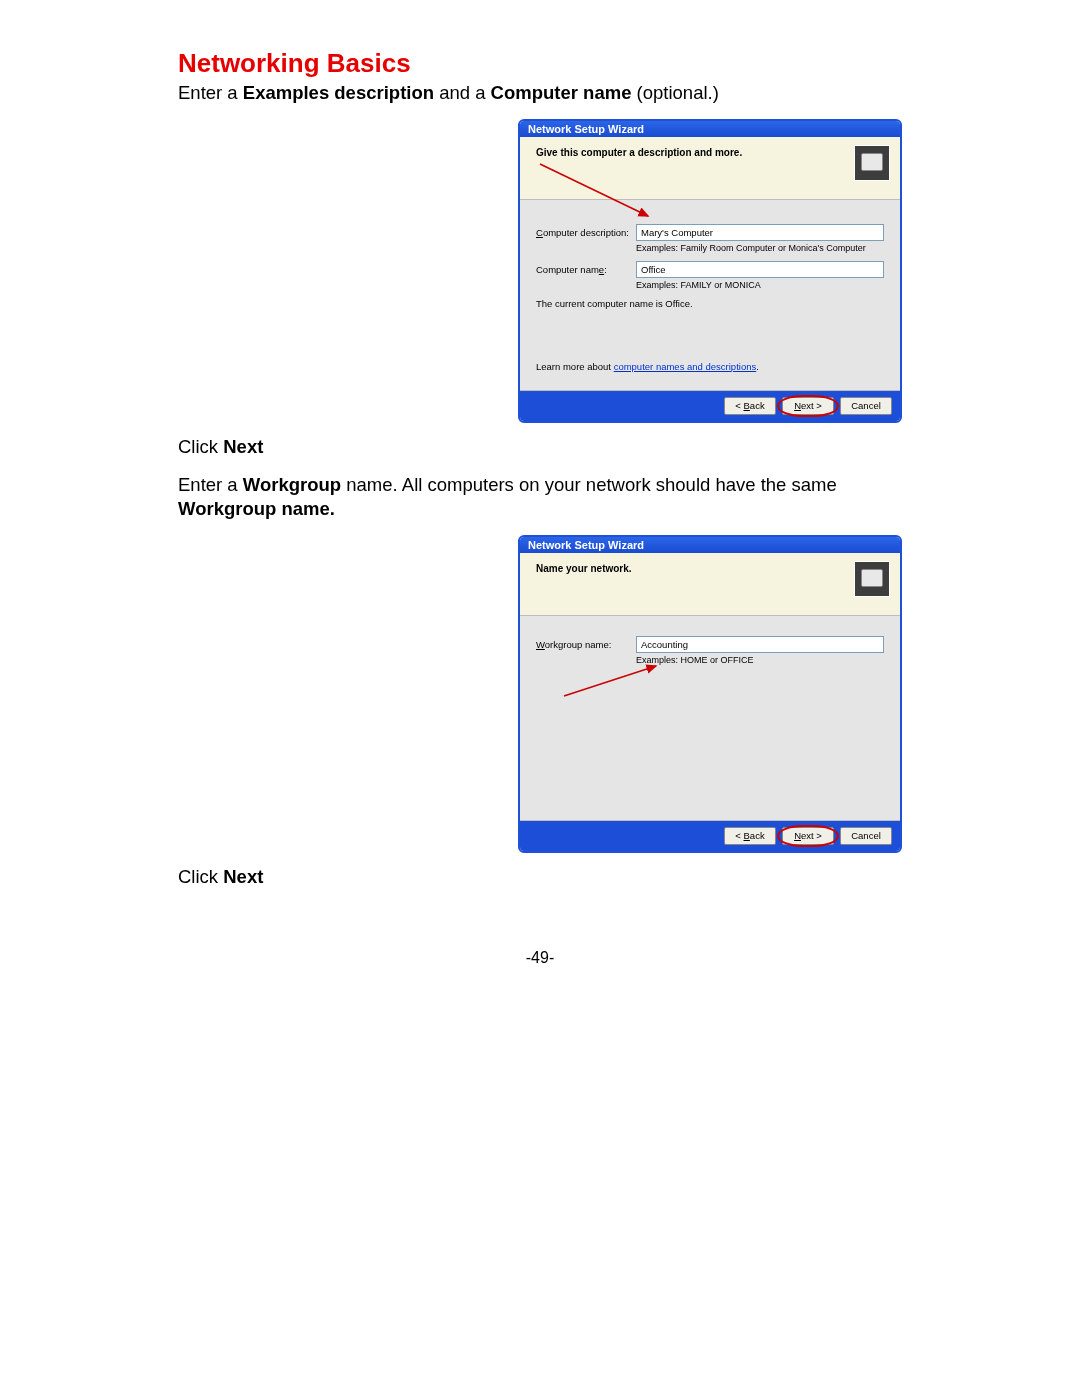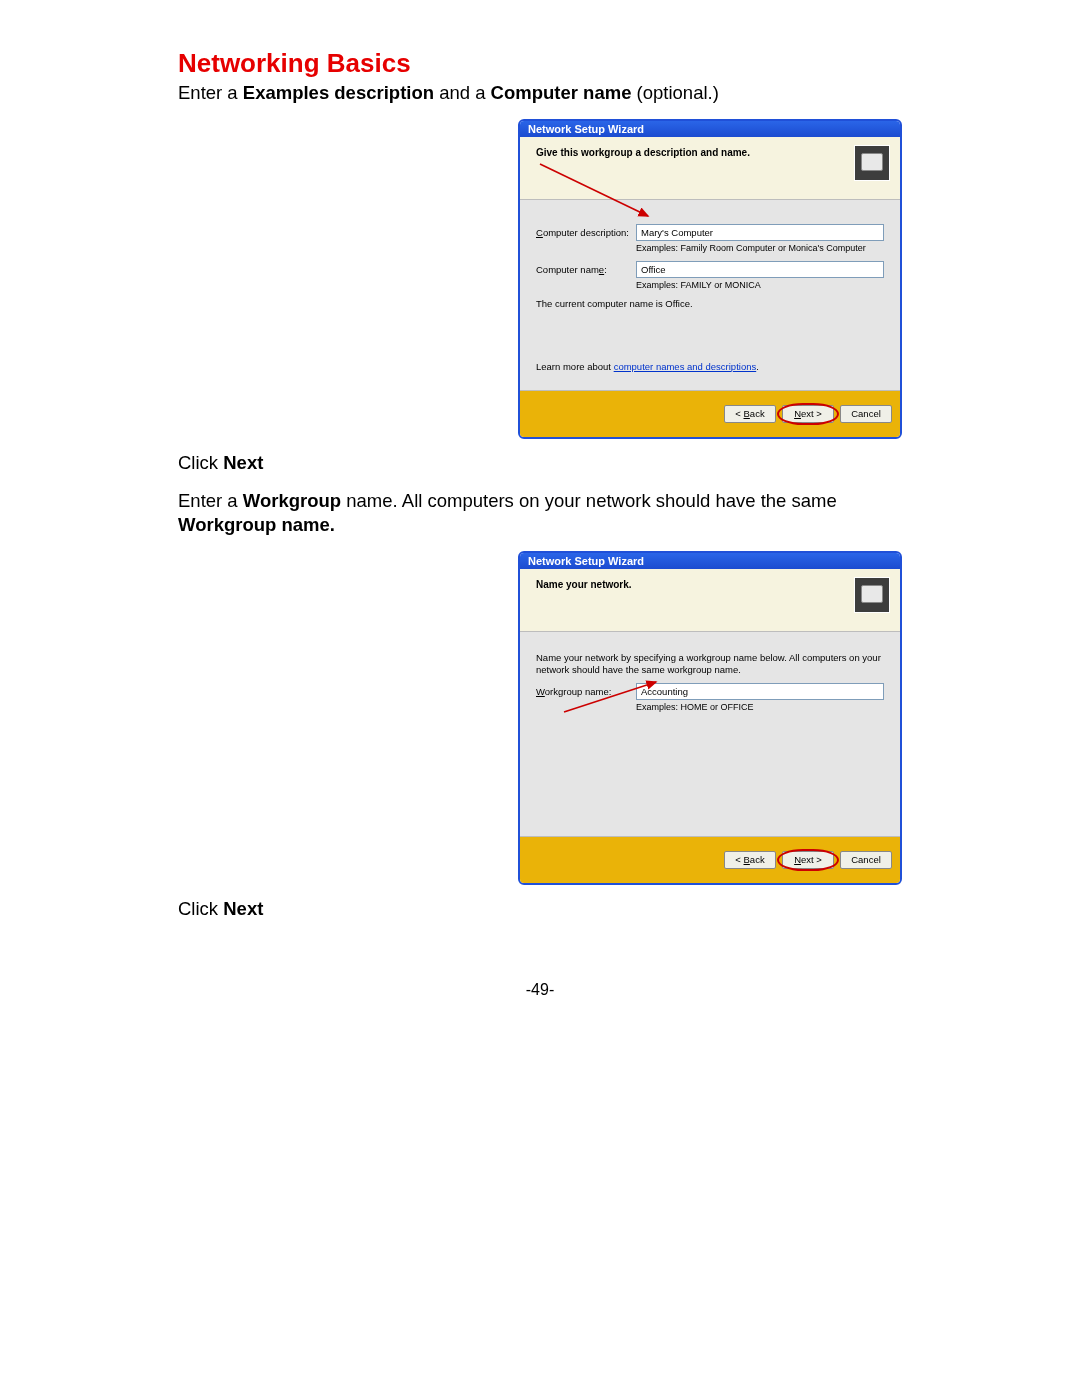--- a/index.html
+++ b/index.html
@@ -116,25 +116,25 @@
   .wiz-note {
     font-size: 9.5px;
     margin-bottom: 8px;
   }
   .wiz-link {
     color: #0033cc;
     text-decoration: underline;
     cursor: pointer;
   }
   .wiz-footer {
-    background: #eab308;
+    background: #1d4ed8;
     border-top: 1px solid #bdbdbd;
     display: flex;
     justify-content: flex-end;
-    padding: 14px 8px;
+    padding: 6px 8px;
     gap: 6px;
   }
   .wiz-btn {
     font-size: 9.5px;
     padding: 1px 0;
     min-width: 52px;
     height: 18px;
     background: #f0f0e8;
     border: 1px solid #888;
     border-radius: 2px;
@@ -175,21 +175,21 @@
   <div class="section-title">Networking Basics</div>
 
   <p class="instruction">
     <span>Enter a </span><span class="bold">Examples description</span><span> and a </span><span class="bold">Computer name</span><span> (optional.)</span>
   </p>
 
   <div class="wizard-wrap">
     <div class="wizard rel">
       <div class="wiz-title">Network Setup Wizard</div>
       <div class="wiz-header">
-        <div class="wiz-header-text">Give this workgroup a description and name.</div>
+        <div class="wiz-header-text">Give this computer a description and more.</div>
         <div class="wiz-header-icon"></div>
       </div>
       <div class="wiz-body body-tall rel">
 
         <svg class="arrow-svg" style="top:-42px;left:10px" width="140" height="70">
           <defs>
             <marker id="ah1" markerWidth="8" markerHeight="8" refX="6" refY="3" orient="auto">
               <path d="M0,0 L7,3 L0,6 Z" fill="#cc0000"></path>
             </marker>
           </defs>
@@ -238,21 +238,20 @@
   <div class="wizard-wrap">
     <div class="wizard rel">
       <div class="wiz-title">Network Setup Wizard</div>
       <div class="wiz-header">
         <div class="wiz-header-text">Name your network.</div>
         <div class="wiz-header-icon"></div>
       </div>
       <div class="wiz-body body-short rel">
 
         <div style="height:10px"></div>
-        <div class="wiz-note" style="line-height:1.2">Name your network by specifying a workgroup name below. All computers on your network should have the same workgroup name.</div>
 
         <div class="form-row">
           <div class="form-label"><span class="ul">W</span><span>orkgroup name:</span></div>
           <input class="form-input" value="Accounting" style="">
         </div>
         <div class="form-example">Examples: HOME or OFFICE</div>
 
         <svg class="arrow-svg" style="top:20px;left:40px" width="130" height="70">
           <defs>
             <marker id="ah2" markerWidth="8" markerHeight="8" refX="6" refY="3" orient="auto">

